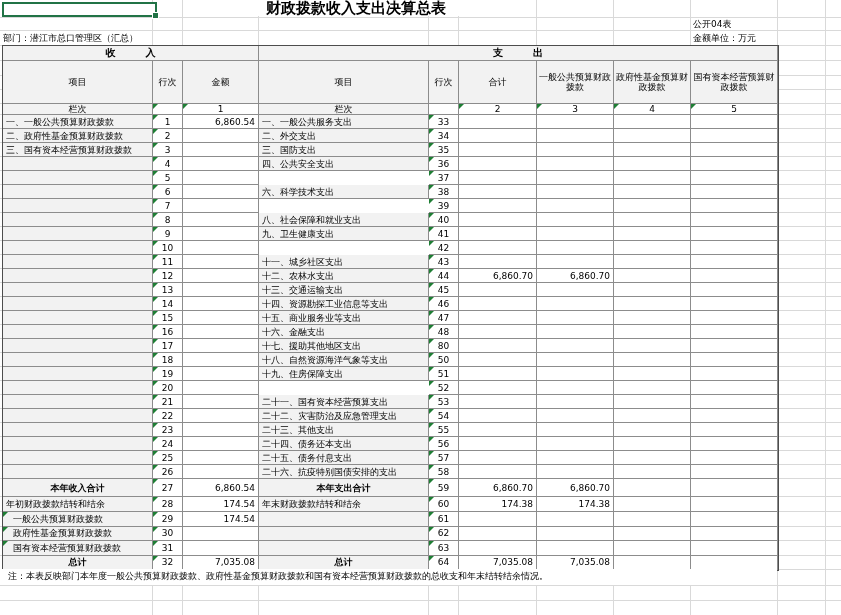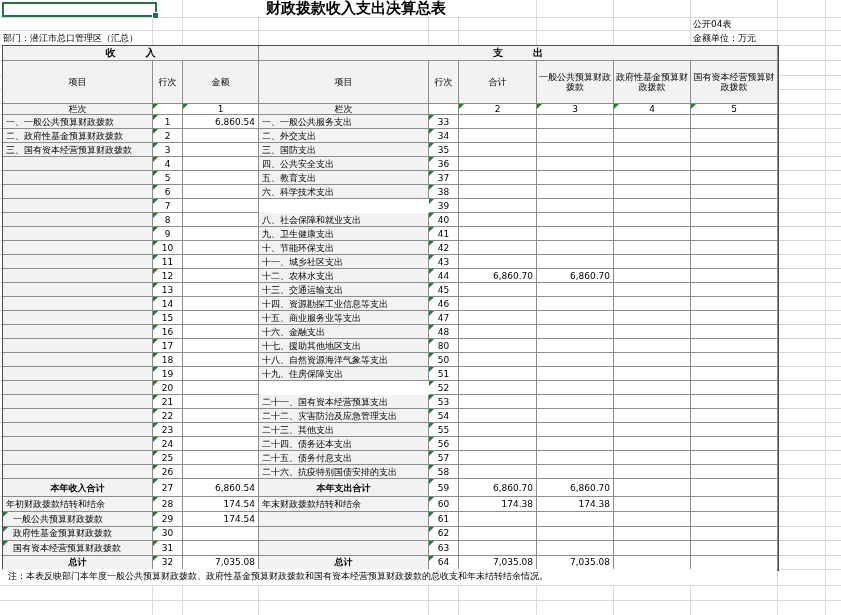--- a/index.html
+++ b/index.html
@@ -262,23 +262,20 @@
       <div class="cell num" style="grid-area: 7 / 6 / auto / span 1;"></div>
       <div class="cell num" style="grid-area: 7 / 7 / auto / span 1;"></div>
       <div class="cell num" style="grid-area: 7 / 8 / auto / span 1;"></div>
       <div class="cell num" style="grid-area: 7 / 9 / auto / span 1;"></div>
       <div class="cell item fill" style="grid-area: 8 / 1 / auto / span 1;"></div>
       <div class="cell ctr" style="grid-area: 8 / 2 / auto / span 1;">
         <span>5</span>
         <span class="tri"></span>
       </div>
       <div class="cell num" style="grid-area: 8 / 3 / auto / span 1;"></div>
-      <div class="cell item fill" style="grid-area: 8 / 4 / auto / span 1;">
-        <span>五、教育支出</span>
-      </div>
       <div class="cell ctr" style="grid-area: 8 / 5 / auto / span 1;">
         <span>37</span>
         <span class="tri"></span>
       </div>
       <div class="cell num" style="grid-area: 8 / 6 / auto / span 1;"></div>
       <div class="cell num" style="grid-area: 8 / 7 / auto / span 1;"></div>
       <div class="cell num" style="grid-area: 8 / 8 / auto / span 1;"></div>
       <div class="cell num" style="grid-area: 8 / 9 / auto / span 1;"></div>
       <div class="cell item fill" style="grid-area: 9 / 1 / auto / span 1;"></div>
       <div class="cell ctr" style="grid-area: 9 / 2 / auto / span 1;">
@@ -344,23 +341,20 @@
       <div class="cell num" style="grid-area: 12 / 6 / auto / span 1;"></div>
       <div class="cell num" style="grid-area: 12 / 7 / auto / span 1;"></div>
       <div class="cell num" style="grid-area: 12 / 8 / auto / span 1;"></div>
       <div class="cell num" style="grid-area: 12 / 9 / auto / span 1;"></div>
       <div class="cell item fill" style="grid-area: 13 / 1 / auto / span 1;"></div>
       <div class="cell ctr" style="grid-area: 13 / 2 / auto / span 1;">
         <span>10</span>
         <span class="tri"></span>
       </div>
       <div class="cell num" style="grid-area: 13 / 3 / auto / span 1;"></div>
-      <div class="cell item fill" style="grid-area: 13 / 4 / auto / span 1;">
-        <span>十、节能环保支出</span>
-      </div>
       <div class="cell ctr" style="grid-area: 13 / 5 / auto / span 1;">
         <span>42</span>
         <span class="tri"></span>
       </div>
       <div class="cell num" style="grid-area: 13 / 6 / auto / span 1;"></div>
       <div class="cell num" style="grid-area: 13 / 7 / auto / span 1;"></div>
       <div class="cell num" style="grid-area: 13 / 8 / auto / span 1;"></div>
       <div class="cell num" style="grid-area: 13 / 9 / auto / span 1;"></div>
       <div class="cell item fill" style="grid-area: 14 / 1 / auto / span 1;"></div>
       <div class="cell ctr" style="grid-area: 14 / 2 / auto / span 1;">

